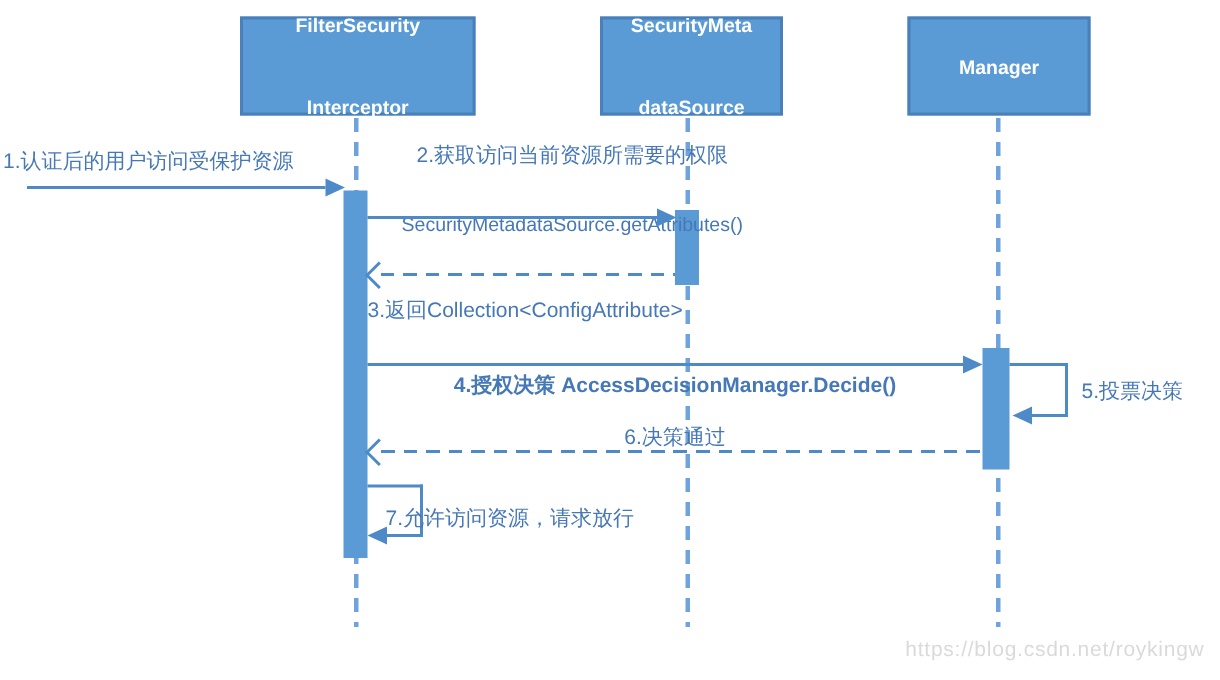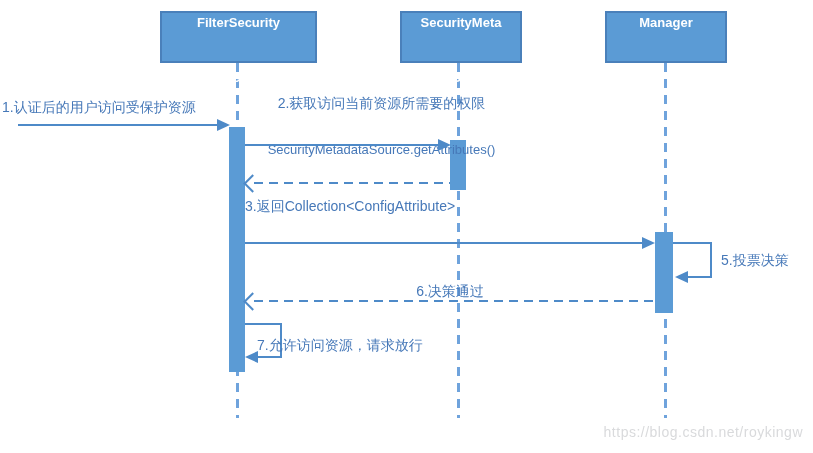--- a/index.html
+++ b/index.html
@@ -11,24 +11,24 @@
     --watermark:#d9dadc;
     --boxText:#ffffff;
   }
   html,body{margin:0;padding:0;background:#ffffff;}
   .canvas{
     position:relative;width:813px;height:453px;overflow:hidden;
     font-family:"Liberation Sans",sans-serif;background:#ffffff;
   }
   
   .actor-box{
-    position:absolute;top:11px;height:52px;box-sizing:border-box;
+    position:absolute;top:11px;height:66px;box-sizing:border-box;
     background:var(--shapeFill);border:2px solid var(--shapeBorder);
     color:var(--boxText);font-weight:bold;font-size:13px;line-height:19px;
-    text-align:center;display:flex;flex-direction:column;justify-content:flex-start;gap:36px;
+    text-align:center;display:flex;flex-direction:column;justify-content:center;gap:36px;
   }
   .box1{left:160px;width:157px;}
   .box2{left:400px;width:122px;}
   .box3{left:605px;width:122px;}
   
   .lifeline{
     position:absolute;top:63px;height:355px;width:3px;
     background:repeating-linear-gradient(to bottom,var(--lifeline) 0 9px,transparent 9px 16px);
   }
   .ll1{left:236px;} .ll2{left:457px;} .ll3{left:664px;}
@@ -98,20 +98,21 @@
   <div class="msg msg-code center" style="left:250px;top:112px;width:263px;margin-top:30px;">SecurityMetadataSource.getAttributes()</div>
   <div class="hline" style="left:245px;top:144px;width:193px;"></div>
   <div class="arr-right" style="left:438px;top:139px;"></div>
 
   <div class="dline" style="left:254px;top:182px;width:196px;"></div>
   <div class="chev-left" style="left:246px;top:177px;"></div>
   <div class="msg" style="left:245px;top:198px;">3.返回Collection&lt;ConfigAttribute&gt;</div>
 
   <div class="hline" style="left:245px;top:242px;width:398px;"></div>
   <div class="arr-right" style="left:642px;top:237px;"></div>
+  <div class="msg msg-bold center" style="left:245px;top:248px;width:410px;">4.授权决策 AccessDecisionManager.Decide()</div>
 
   <div class="hline" style="left:673px;top:242px;width:39px;"></div>
   <div class="vline" style="left:710px;top:242px;height:36px;"></div>
   <div class="hline" style="left:688px;top:276px;width:24px;"></div>
   <div class="arr-left" style="left:675px;top:271px;"></div>
   <div class="msg" style="left:721px;top:252px;">5.投票决策</div>
 
   <div class="msg center" style="left:245px;top:283px;width:410px;">6.决策通过</div>
   <div class="dline" style="left:254px;top:300px;width:401px;"></div>
   <div class="chev-left" style="left:246px;top:295px;"></div>

